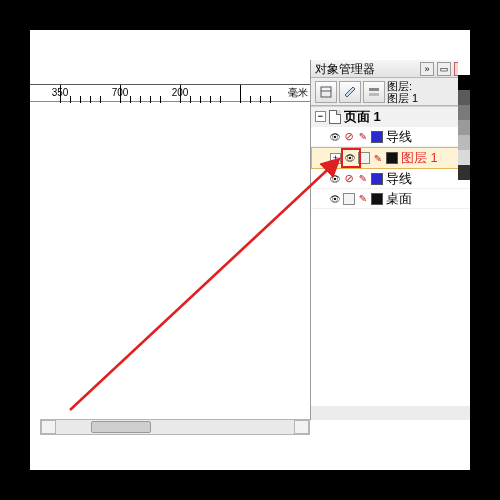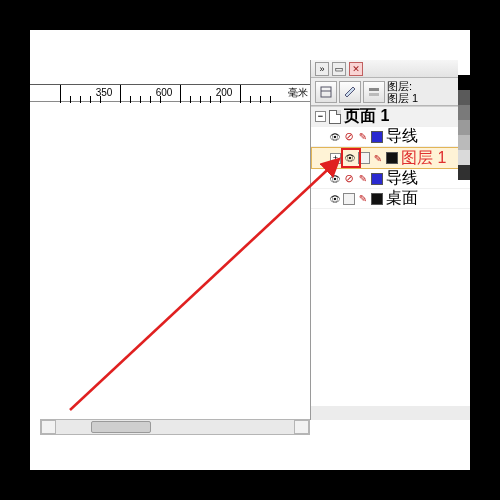--- a/index.html
+++ b/index.html
@@ -24,21 +24,21 @@
   .ruler {
     position:absolute; left:0; top:54px; width:280px; height:18px;
     border-top:1px solid #5a5a5a;
     border-bottom:1px solid #8a8a8a;
     background:#fff;
     color:#000;
     font-size:10px;
   }
   .ruler .tick-major { position:absolute; top:0; width:1px; height:18px; background:#000; }
   .ruler .tick-minor { position:absolute; top:11px; width:1px; height:7px; background:#000; }
-  .ruler .tick-label { position:absolute; top:2px; transform:translateX(-50%); font-size:10px;margin-left:44px; }
+  .ruler .tick-label { position:absolute; top:2px; transform:translateX(-50%); font-size:10px; }
   .unit-label {
     position:absolute; top:56px; left:258px; font-size:10px;
   }
   .hscroll {
     position:absolute; left:10px; width:270px; height:16px;
     bottom:35px;
     background:#e9e9e9;
     border:1px solid #b5b5b5;
   }
   .hscroll .btn { position:absolute; top:0; width:15px; height:14px; background:#f2f2f2; border:1px solid #b5b5b5; }
@@ -105,21 +105,21 @@
   .mini.eye::before { content:"👁"; font-size:9px; filter:grayscale(1); }
   .mini.printer { border:1px solid #888; background:#f3f3f3; }
   .mini.pencil { color:#c02020; }
   .mini.pencil::before { content:"✎"; font-size:10px; }
   .mini.circle { width:11px; height:11px; border-radius:50%; border:1px solid #777; background:#f5f5f5; }
   .mini.no { color:#c02020; }
   .mini.no::before { content:"⊘"; font-size:11px; }
   .swatch { width:12px; height:12px; margin-right:3px; border:1px solid #555; }
   .pageicon { width:12px; height:14px; margin-right:3px; border:1px solid #666; background:#fff; position:relative; }
   .pageicon::after { content:""; position:absolute; right:-1px; top:-1px; width:4px; height:4px; background:#ddd; border-left:1px solid #666; border-bottom:1px solid #666; }
-  .row .label { font-size:16px; }
+  .row .label { font-size:13px; }
   .row .label.red { color:#e03030; }
   .side-flyout {
     position:absolute; right:0; top:48px; width:12px; height:12px;
   }
   .side-flyout::before { content:"▸"; font-size:10px; }
 
   .palette {
     position:absolute; right:0; top:30px; width:12px; height:360px;
     display:flex; flex-direction:column;
   }
@@ -140,21 +140,21 @@
 
   <div class="canvas-area">
     <div class="ruler">
       <div class="tick-major" style="left:30px"></div>
       <div class="tick-label" style="left:30px">350</div>
       <div class="tick-minor" style="left:40px"></div>
         <div class="tick-minor" style="left:50px"></div>
         <div class="tick-minor" style="left:60px"></div>
         <div class="tick-minor" style="left:70px"></div>
       <div class="tick-major" style="left:90px"></div>
-      <div class="tick-label" style="left:90px">600</div>
+      <div class="tick-label" style="left:90px">700</div>
       <div class="tick-minor" style="left:100px"></div>
         <div class="tick-minor" style="left:110px"></div>
         <div class="tick-minor" style="left:120px"></div>
         <div class="tick-minor" style="left:130px"></div>
       <div class="tick-major" style="left:150px"></div>
       <div class="tick-label" style="left:150px">200</div>
       <div class="tick-minor" style="left:160px"></div>
         <div class="tick-minor" style="left:170px"></div>
         <div class="tick-minor" style="left:180px"></div>
         <div class="tick-minor" style="left:190px"></div>
@@ -167,20 +167,21 @@
 
     <div class="hscroll">
       <div class="btn l"></div>
       <div class="thumb"></div>
       <div class="btn r"></div>
     </div>
   </div>
 
   <div class="dock">
     <div class="dock-title">
+      <span>对象管理器</span>
       <span class="tbtns">
         <span class="tbtn">»</span>
         <span class="tbtn">▭</span>
         <span class="tbtn close">✕</span>
       </span>
     </div>
     <div class="dock-tools">
       <span class="tool">
           <svg width="14" height="14">
             <rect x="2" y="2" width="10" height="10" fill="none" stroke="#556" stroke-width="1"></rect>

